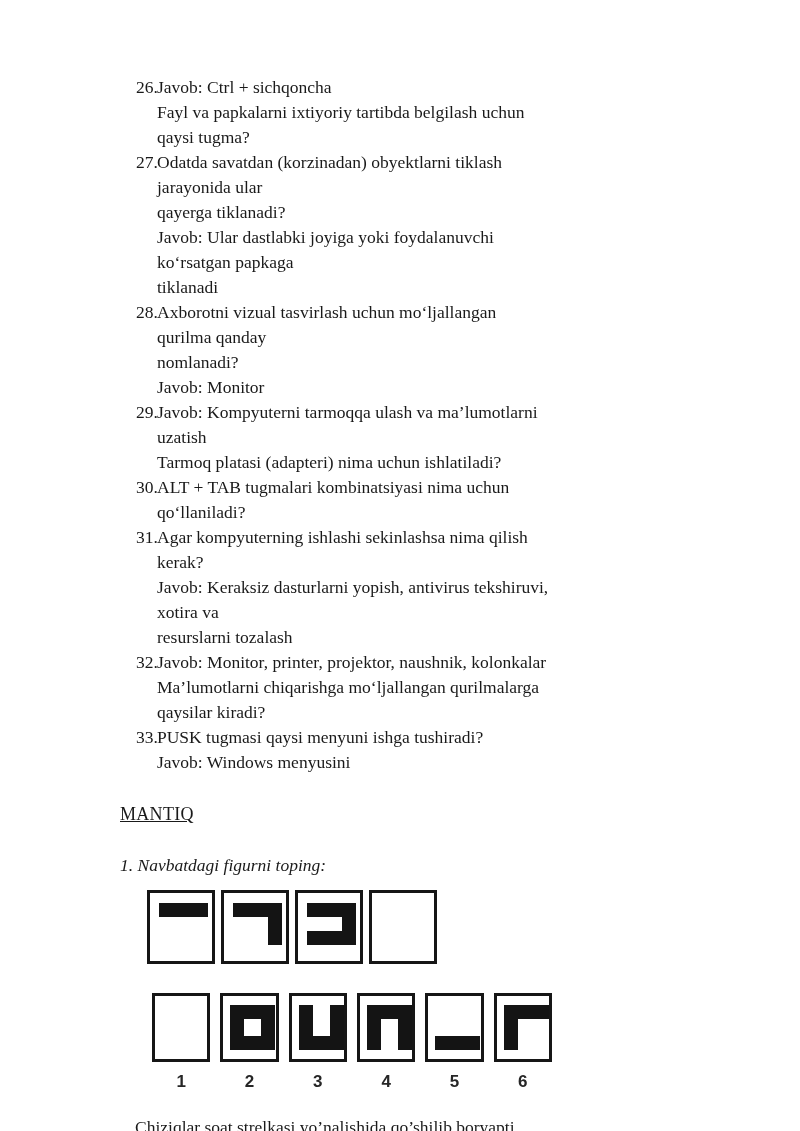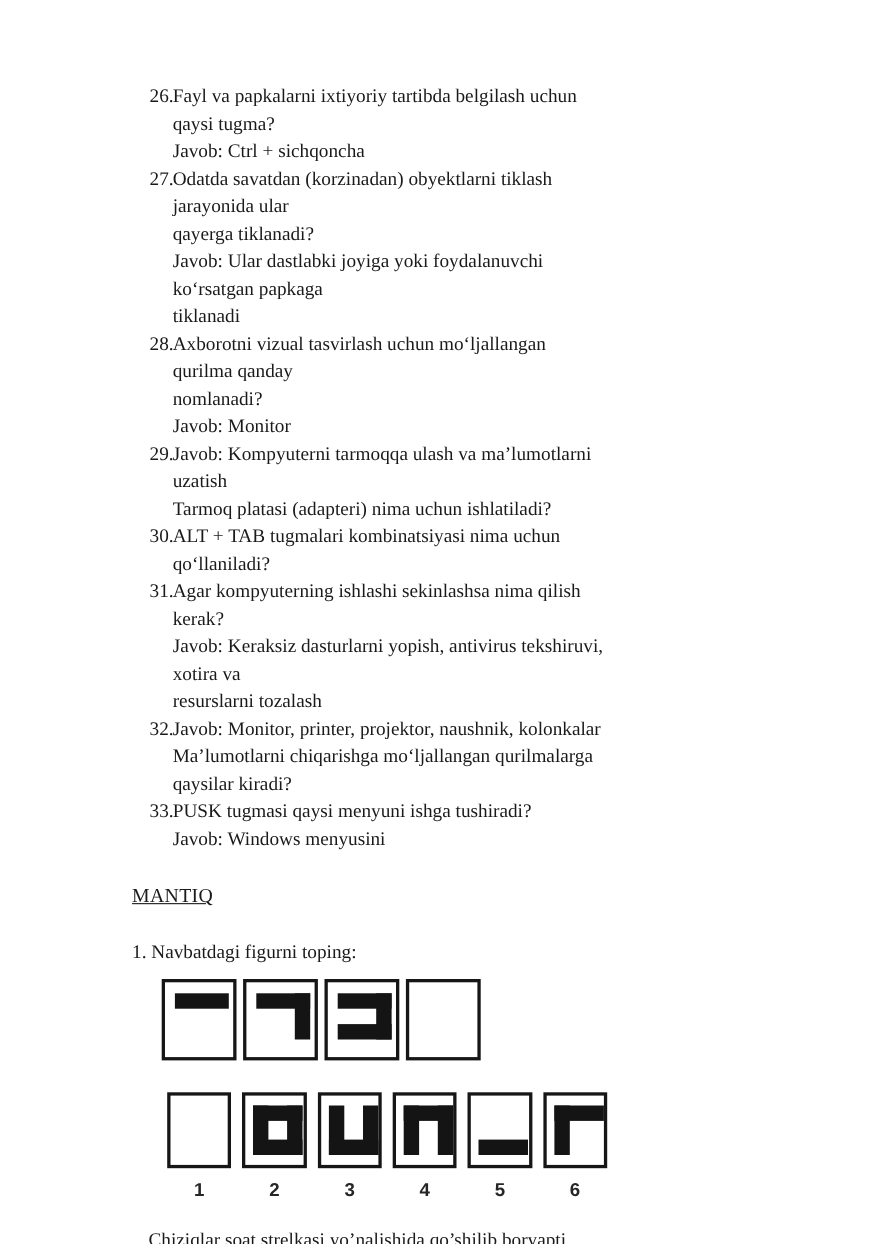--- a/index.html
+++ b/index.html
@@ -10,21 +10,21 @@
     box-sizing:border-box;padding:75px 96px 0 120px;
   }
   
   .qa-list{list-style:none;margin:0;padding:0 0 0 37px;}
   .qa-list li{position:relative;}
   .qa-list .num{position:absolute;left:-21px;top:0;}
   .txt{white-space:pre-wrap;}
   
   .heading{margin:27px 0 0;text-align:left;font-size:18px;font-weight:400;
     text-decoration:underline;letter-spacing:.3px;}
-  .prompt{margin:26px 0 0;}
+  .prompt{margin:26px 0 0;font-style:italic;}
   
   .fig-row{display:flex;}
   .seq-row{margin:12px 0 0 27px;gap:6px;}
   .opt-row{margin:29px 0 0 32px;gap:10px;}
   .fig-box{position:relative;background:#fff;border:3px solid #161616;box-sizing:content-box;}
   .seq-row .fig-box{width:62px;height:68px;}
   .opt-row .fig-box{width:59px;height:63px;}
   .glyph{position:absolute;}
   .seq-row .glyph{left:9px;top:10px;width:49px;height:42px;}
   .opt-row .glyph{left:7px;top:9px;width:45px;height:45px;}
@@ -42,22 +42,22 @@
   .answer{margin:0;font-weight:700;}
 </style>
 </head>
 <body>
 
 <div class="page">
 
   <ol class="qa-list" id="qa-list">
       <li>
         <span class="num">26.</span>
+        <div class="txt">Javob: Ctrl + sichqoncha</div>
         <div class="txt">Fayl va papkalarni ixtiyoriy tartibda belgilash uchun qaysi tugma?</div>
-        <div class="txt">Javob: Ctrl + sichqoncha</div>
       </li>
       <li>
         <span class="num">27.</span>
         <div class="txt">Odatda savatdan (korzinadan) obyektlarni tiklash jarayonida ular
 qayerga tiklanadi?</div>
         <div class="txt">Javob: Ular dastlabki joyiga yoki foydalanuvchi koʻrsatgan papkaga
 tiklanadi</div>
       </li>
       <li>
         <span class="num">28.</span>

